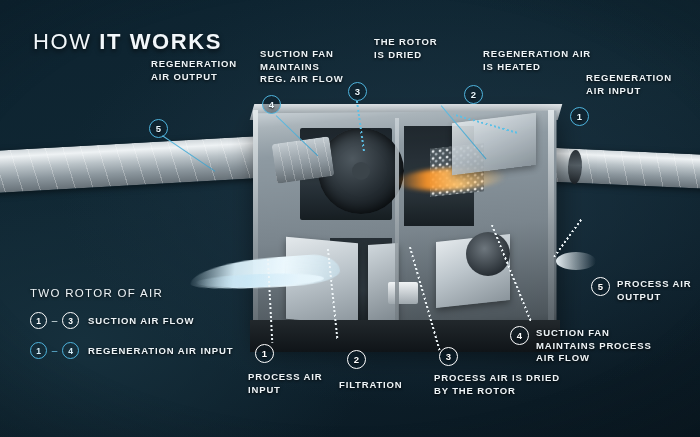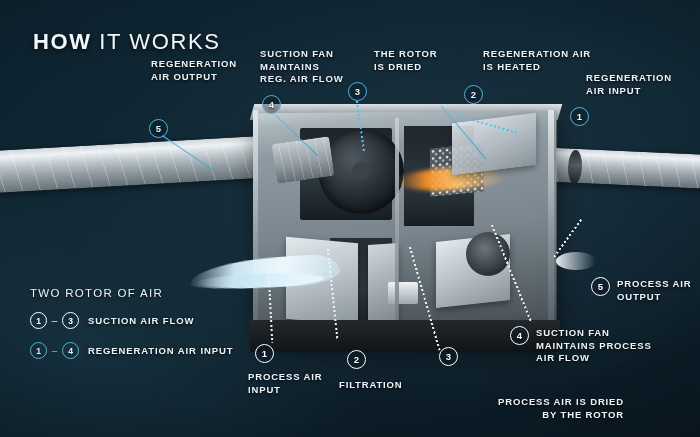--- a/index.html
+++ b/index.html
@@ -166,22 +166,22 @@
     background:repeating-linear-gradient(90deg,#5cc0e6 0 2px, rgba(255,255,255,0) 2px 4.4px);
     height:1.8px;
   }
 
   
   #title{
     position:absolute;left:33px;top:29px;
     font-size:22px;letter-spacing:1.6px;color:#f2f7fa;
     text-shadow:0 2px 5px rgba(0,0,0,.7);
   }
-  #title .b{font-weight:700;}
-  #title .n{font-weight:400;}
+  #title .b{font-weight:400;}
+  #title .n{font-weight:700;}
 
   
   #legend{position:absolute;left:30px;top:287px;}
   #legend-title{
     font-size:11.5px;letter-spacing:1.3px;font-weight:400;color:#eef4f7;
     text-shadow:0 1px 3px rgba(0,0,0,.8);margin-bottom:13px;
   }
   .legend-row{display:flex;align-items:center;margin-bottom:13px;}
   .lbadge{
     width:17px;height:17px;border-radius:50%;border:1.3px solid #ffffff;
@@ -275,21 +275,21 @@
   <div class="badge cyan" style="left:262px;top:95px;">
       <span>4</span>
     </div>
   <div class="callout-text" style="left:260px;top:48px;width:120px;">SUCTION FAN
 MAINTAINS
 REG. AIR FLOW</div>
 
   <div class="badge cyan" style="left:348px;top:82px;">
       <span>3</span>
     </div>
-  <div class="callout-text" style="left:374px;top:48px;width:110px;">THE ROTOR
+  <div class="callout-text" style="left:374px;top:36px;width:110px;">THE ROTOR
 IS DRIED</div>
 
   <div class="badge cyan" style="left:464px;top:85px;">
       <span>2</span>
     </div>
   <div class="callout-text" style="left:483px;top:48px;width:150px;">REGENERATION AIR
 IS HEATED</div>
 
   <div class="badge cyan" style="left:570px;top:107px;">
       <span>1</span>
@@ -306,21 +306,21 @@
   <div class="badge" style="left:510px;top:326px;">
       <span>4</span>
     </div>
   <div class="callout-text" style="left:536px;top:327px;width:160px;">SUCTION FAN
 MAINTAINS PROCESS
 AIR FLOW</div>
 
   <div class="badge" style="left:439px;top:347px;">
       <span>3</span>
     </div>
-  <div class="callout-text" style="left:434px;top:396px;width:190px;text-align:right;">PROCESS AIR IS DRIED
+  <div class="callout-text" style="left:434px;top:372px;width:190px;">PROCESS AIR IS DRIED
 BY THE ROTOR</div>
 
   <div class="badge" style="left:347px;top:350px;">
       <span>2</span>
     </div>
   <div class="callout-text" style="left:339px;top:379px;width:100px;">FILTRATION</div>
 
   <div class="badge" style="left:255px;top:344px;">
       <span>1</span>
     </div>

